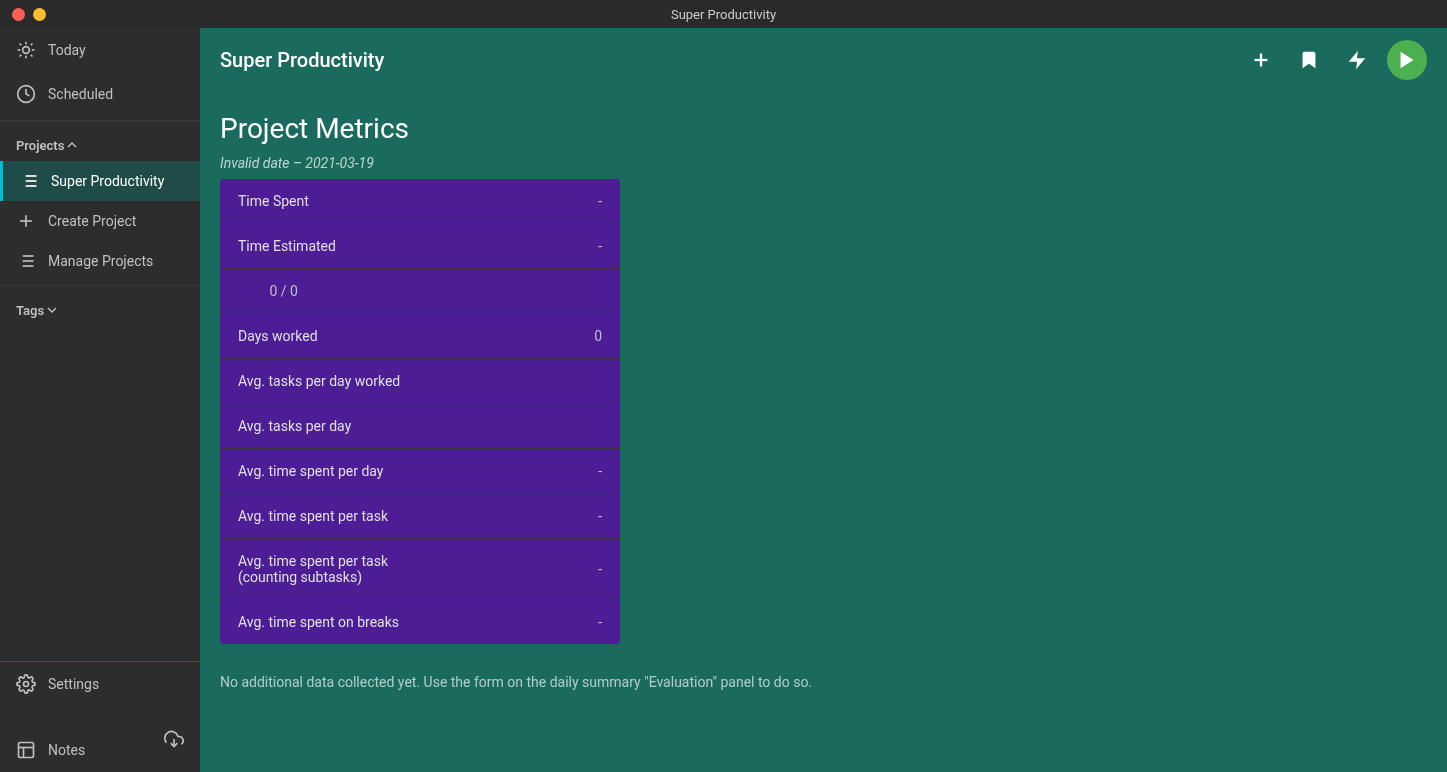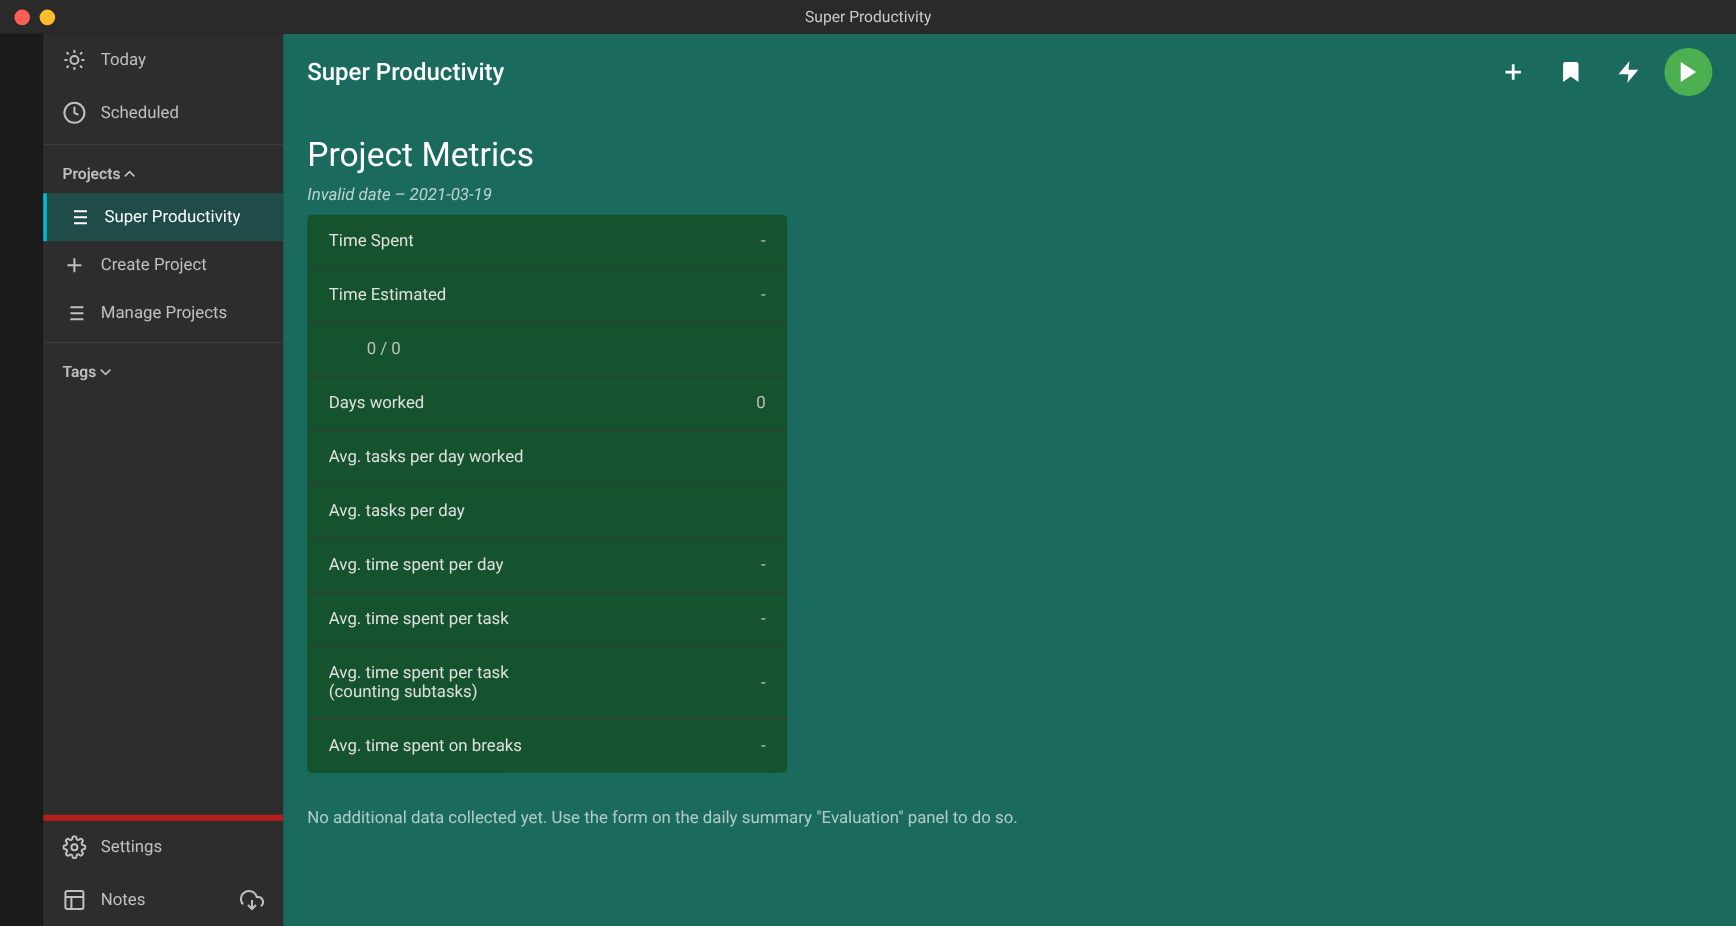--- a/index.html
+++ b/index.html
@@ -41,21 +41,20 @@
       border-radius: 50%;
     }
     .traffic-light.red { background: #ff5f57; }
     .traffic-light.yellow { background: #febc2e; }
 
     
     .app-body {
       display: flex;
       flex: 1;
       overflow: hidden;
-      padding-left: 36px;
     }
 
     
     .sidebar {
       width: 200px;
       background: #2d2d2d;
       display: flex;
       flex-direction: column;
       flex-shrink: 0;
       overflow-y: auto;
@@ -102,21 +101,21 @@
     .sidebar-project-item svg { width: 20px; height: 20px; flex-shrink: 0; }
 
     .sidebar-divider {
       border: none;
       border-top: 1px solid #3a3a3a;
       margin: 4px 0;
     }
 
     .sidebar-bottom {
       margin-top: auto;
-      border-top: 5px solid #b91c1c;
+      border-top: 1px solid #b91c1c;
     }
 
     .sidebar-bottom-item {
       display: flex;
       align-items: center;
       gap: 12px;
       padding: 12px 16px;
       cursor: pointer;
       color: #c0c0c0;
       font-size: 14px;
@@ -129,20 +128,21 @@
       justify-content: space-between;
       padding: 12px 16px;
       cursor: pointer;
       color: #c0c0c0;
       font-size: 14px;
     }
     .notes-item-left {
       display: flex;
       align-items: center;
       gap: 12px;
+      margin-top: 22px;
     }
     .notes-item svg { width: 20px; height: 20px; flex-shrink: 0; }
 
     
     .main-content {
       flex: 1;
       background: #1a6b5e;
       display: flex;
       flex-direction: column;
       overflow: hidden;
@@ -207,21 +207,21 @@
     }
     .metrics-date {
       font-size: 14px;
       color: rgba(255,255,255,0.7);
       font-style: italic;
       margin-bottom: 8px;
     }
 
     .metrics-table {
       width: 400px;
-      background: #14532d;
+      background: #4c1d95;
       border-radius: 4px;
       overflow: hidden;
     }
 
     .metrics-row {
       display: flex;
       align-items: center;
       justify-content: space-between;
       padding: 14px 18px;
       border-bottom: 1px solid #3a3a3a;

